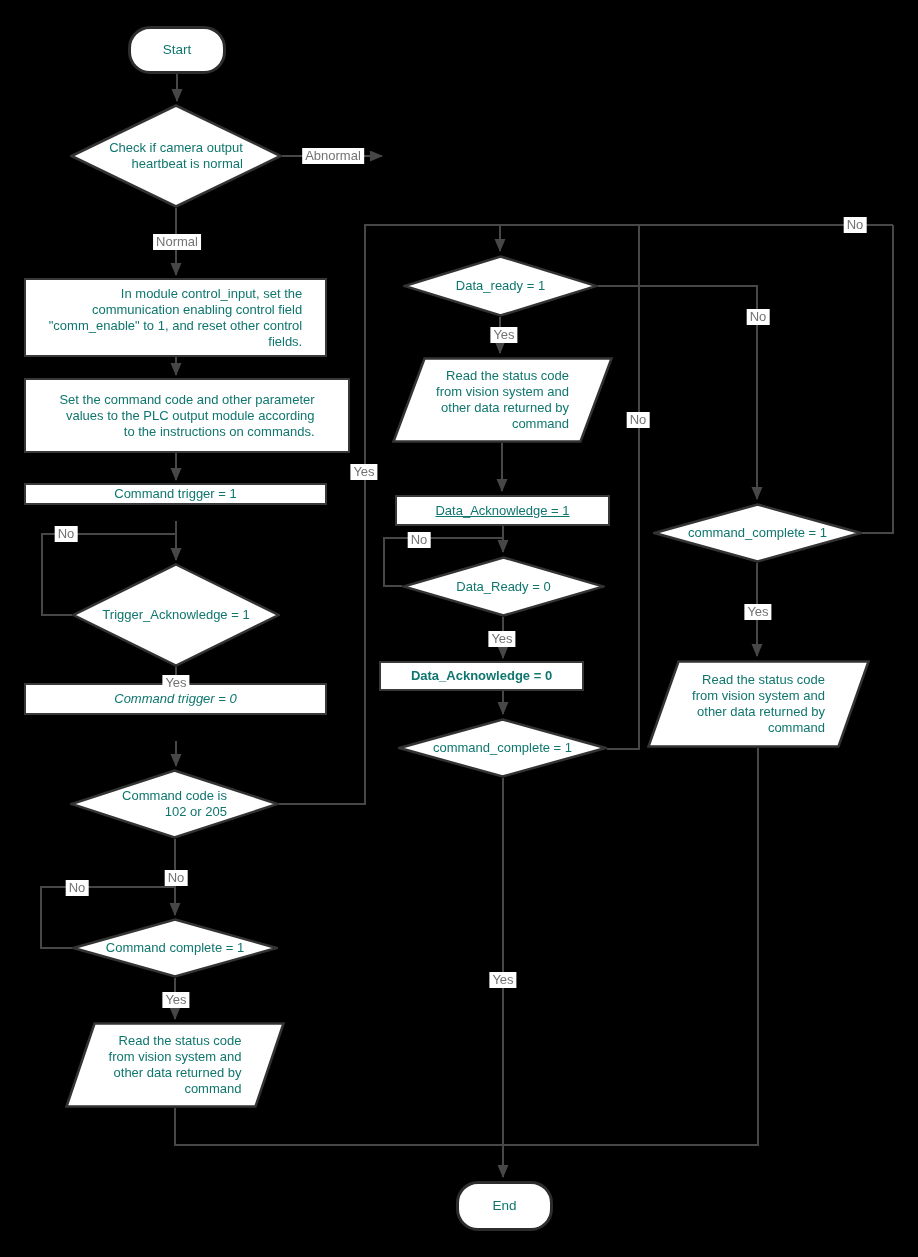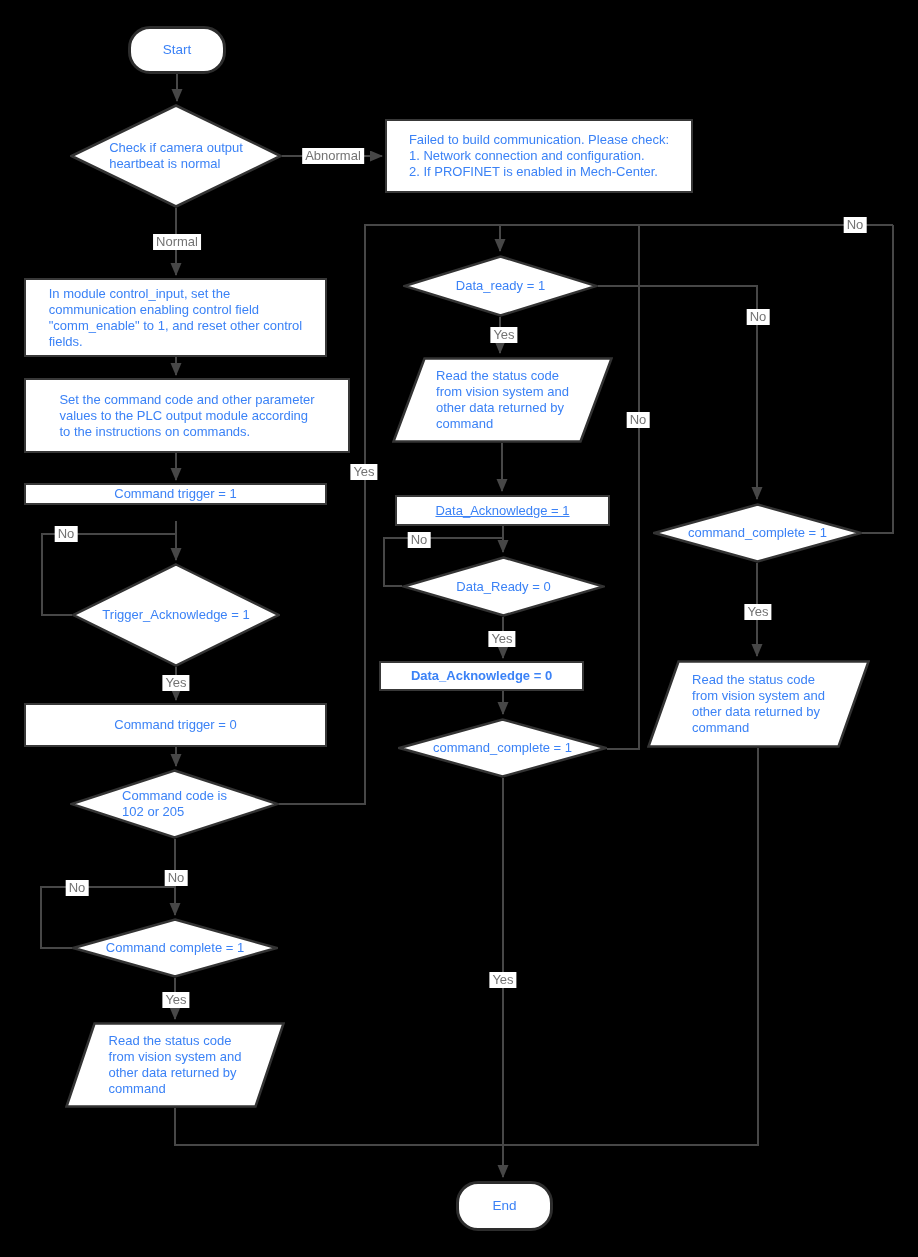--- a/index.html
+++ b/index.html
@@ -4,21 +4,21 @@
 <style>
   html,body{margin:0;padding:0;background:#000;}
   .stage{
     position:relative;width:918px;height:1257px;background:#000;overflow:hidden;
     font-family:"Liberation Sans","DejaVu Sans",sans-serif;color:#4a4a4a;
   }
   #wires{position:absolute;left:0;top:0;z-index:0;}
   #wires polyline{fill:none;stroke:#474747;stroke-width:2;}
   .node{
     position:absolute;z-index:1;display:flex;align-items:center;justify-content:center;
-    text-align:left;font-size:13px;line-height:16px;color:#3b82f6;box-sizing:border-box;
+    text-align:right;font-size:13px;line-height:16px;color:#0f766e;box-sizing:border-box;
   }
   .node .txt{position:relative;z-index:1;white-space:pre-line;padding:0 8px;}
   .node.rect{background:#fff;border:2px solid #383838;}
   .node.rounded{background:#fff;border:3px solid #2d2d2d;border-radius:22px;font-size:13.5px;}
   .node svg.shape{position:absolute;left:0;top:0;width:100%;height:100%;}
   .shape polygon{fill:#ffffff;stroke:#333333;stroke-width:2.5;}
   .lbl{
     position:absolute;z-index:2;transform:translate(-50%,-50%);
     background:#ffffff;color:#737373;font-size:13px;line-height:16px;
     padding:0 3px;white-space:nowrap;
@@ -94,25 +94,20 @@
   </div>
 
   <div class="node" style="left:70px;top:104px;width:212px;height:104px;">
     <svg class="shape" viewBox="0 0 212 104">
       <polygon points="106,1.5 210.5,52 106,102.5 1.5,52"></polygon>
       </svg>
     <div class="txt">Check if camera output
 heartbeat is normal</div>
   </div>
 
-  <div class="node rect" style="left:385px;top:119px;width:308px;height:74px;">
-    <div class="txt">Failed to build communication. Please check:
-1. Network connection and configuration.
-2. If PROFINET is enabled in Mech-Center.</div>
-  </div>
 
   <div class="node rect" style="left:24px;top:278px;width:303px;height:79px;">
     <div class="txt">In module control_input, set the
 communication enabling control field
 "comm_enable" to 1, and reset other control
 fields.</div>
   </div>
 
   <div class="node rect" style="left:24px;top:378px;width:326px;height:75px;">
     <div class="txt">Set the command code and other parameter
@@ -124,21 +119,21 @@
     <div class="txt">Command trigger = 1</div>
   </div>
 
   <div class="node" style="left:72px;top:563px;width:208px;height:104px;">
     <svg class="shape" viewBox="0 0 208 104">
       <polygon points="104,1.5 206.5,52 104,102.5 1.5,52"></polygon>
       </svg>
     <div class="txt">Trigger_Acknowledge = 1</div>
   </div>
 
-  <div class="node rect" style="left:24px;top:703px;width:303px;height:44px;">
+  <div class="node rect" style="left:24px;top:683px;width:303px;height:32px;font-style:italic;">
     <div class="txt">Command trigger = 0</div>
   </div>
 
   <div class="node" style="left:70px;top:769px;width:209px;height:70px;">
     <svg class="shape" viewBox="0 0 209 70">
       <polygon points="104.5,1.5 207.5,35 104.5,68.5 1.5,35"></polygon>
       </svg>
     <div class="txt">Command code is
 102 or 205</div>
   </div>

